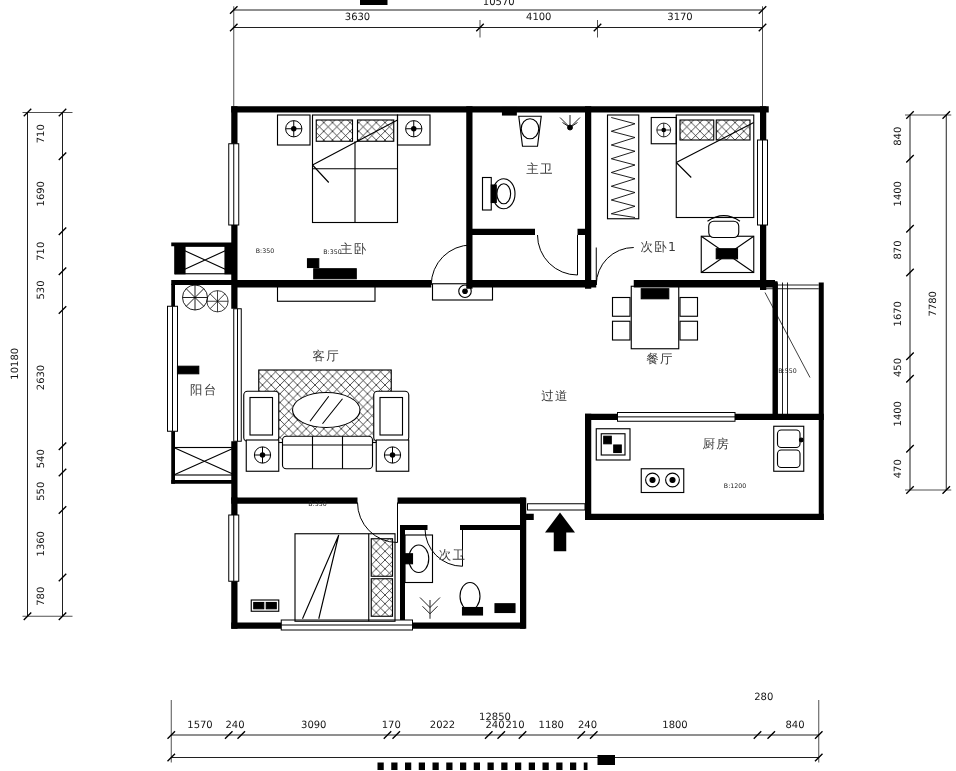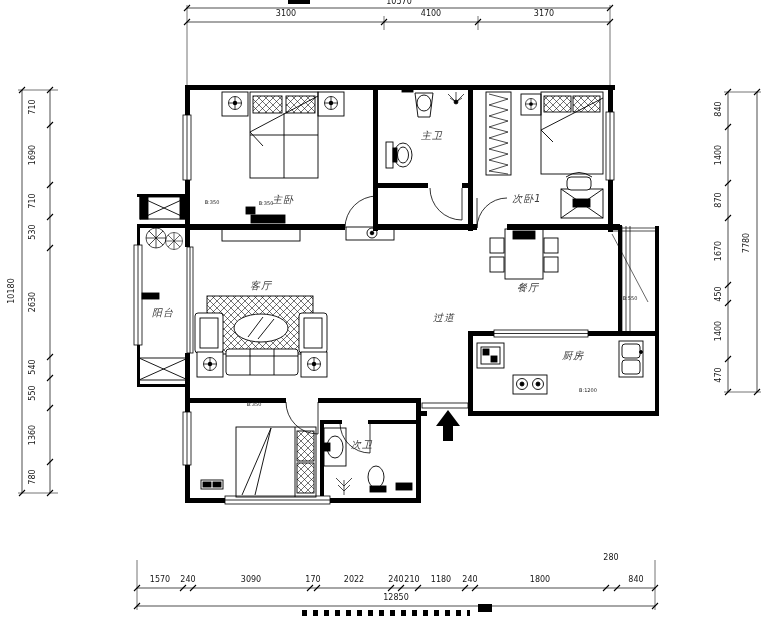--- a/index.html
+++ b/index.html
@@ -2,21 +2,21 @@
 <html><head>
 <meta charset="utf-8">
 <style>
   html,body{margin:0;padding:0;background:#fff;}
   .canvas{position:relative;width:765px;height:617px;background:#ffffff;overflow:hidden;
           font-family:"DejaVu Sans",sans-serif;}
   .canvas svg{position:absolute;left:0;top:0;}
   .lbl{position:absolute;transform:translate(-50%,-50%);white-space:nowrap;line-height:1;}
   .dim{font-size:8px;color:#151515;}
   .dim-v{transform:translate(-50%,-50%) rotate(-90deg);}
-  .room{font-size:10px;color:#3a3a3a;letter-spacing:1px;font-style:italic;}
+  .room{font-size:10px;color:#3a3a3a;letter-spacing:1px;}
   .ann{font-size:5px;color:#222;}
 </style>
 </head>
 <body>
 
 <div class="canvas">
 
   <svg width="765" height="617" viewBox="0 0 765 617">
     <defs>
       <pattern id="xh" patternUnits="userSpaceOnUse" width="7" height="7">
@@ -256,25 +256,25 @@
   <span class="lbl room" style="left:432px;top:136px">主卫</span>
   <span class="lbl room" style="left:527px;top:199px">次卧1</span>
   <span class="lbl room" style="left:261px;top:286px">客厅</span>
   <span class="lbl room" style="left:163px;top:313px">阳台</span>
   <span class="lbl room" style="left:528px;top:288px">餐厅</span>
   <span class="lbl room" style="left:444px;top:318px">过道</span>
   <span class="lbl room" style="left:573px;top:356px">厨房</span>
   <span class="lbl room" style="left:362px;top:445px">次卫</span>
 
   <span class="lbl dim" style="left:399px;top:2px">10570</span>
-  <span class="lbl dim" style="left:286px;top:14px">3100</span>
+  <span class="lbl dim" style="left:286px;top:14px">3630</span>
   <span class="lbl dim" style="left:431px;top:14px">4100</span>
   <span class="lbl dim" style="left:544px;top:14px">3170</span>
 
-  <span class="lbl dim" style="left:396px;top:598px">12850</span>
+  <span class="lbl dim" style="left:396px;top:574px">12850</span>
   <span class="lbl dim" style="left:160px;top:580px">1570</span>
   <span class="lbl dim" style="left:188px;top:580px">240</span>
   <span class="lbl dim" style="left:251px;top:580px">3090</span>
   <span class="lbl dim" style="left:313px;top:580px">170</span>
   <span class="lbl dim" style="left:354px;top:580px">2022</span>
   <span class="lbl dim" style="left:396px;top:580px">240</span>
   <span class="lbl dim" style="left:412px;top:580px">210</span>
   <span class="lbl dim" style="left:441px;top:580px">1180</span>
   <span class="lbl dim" style="left:470px;top:580px">240</span>
   <span class="lbl dim" style="left:540px;top:580px">1800</span>

